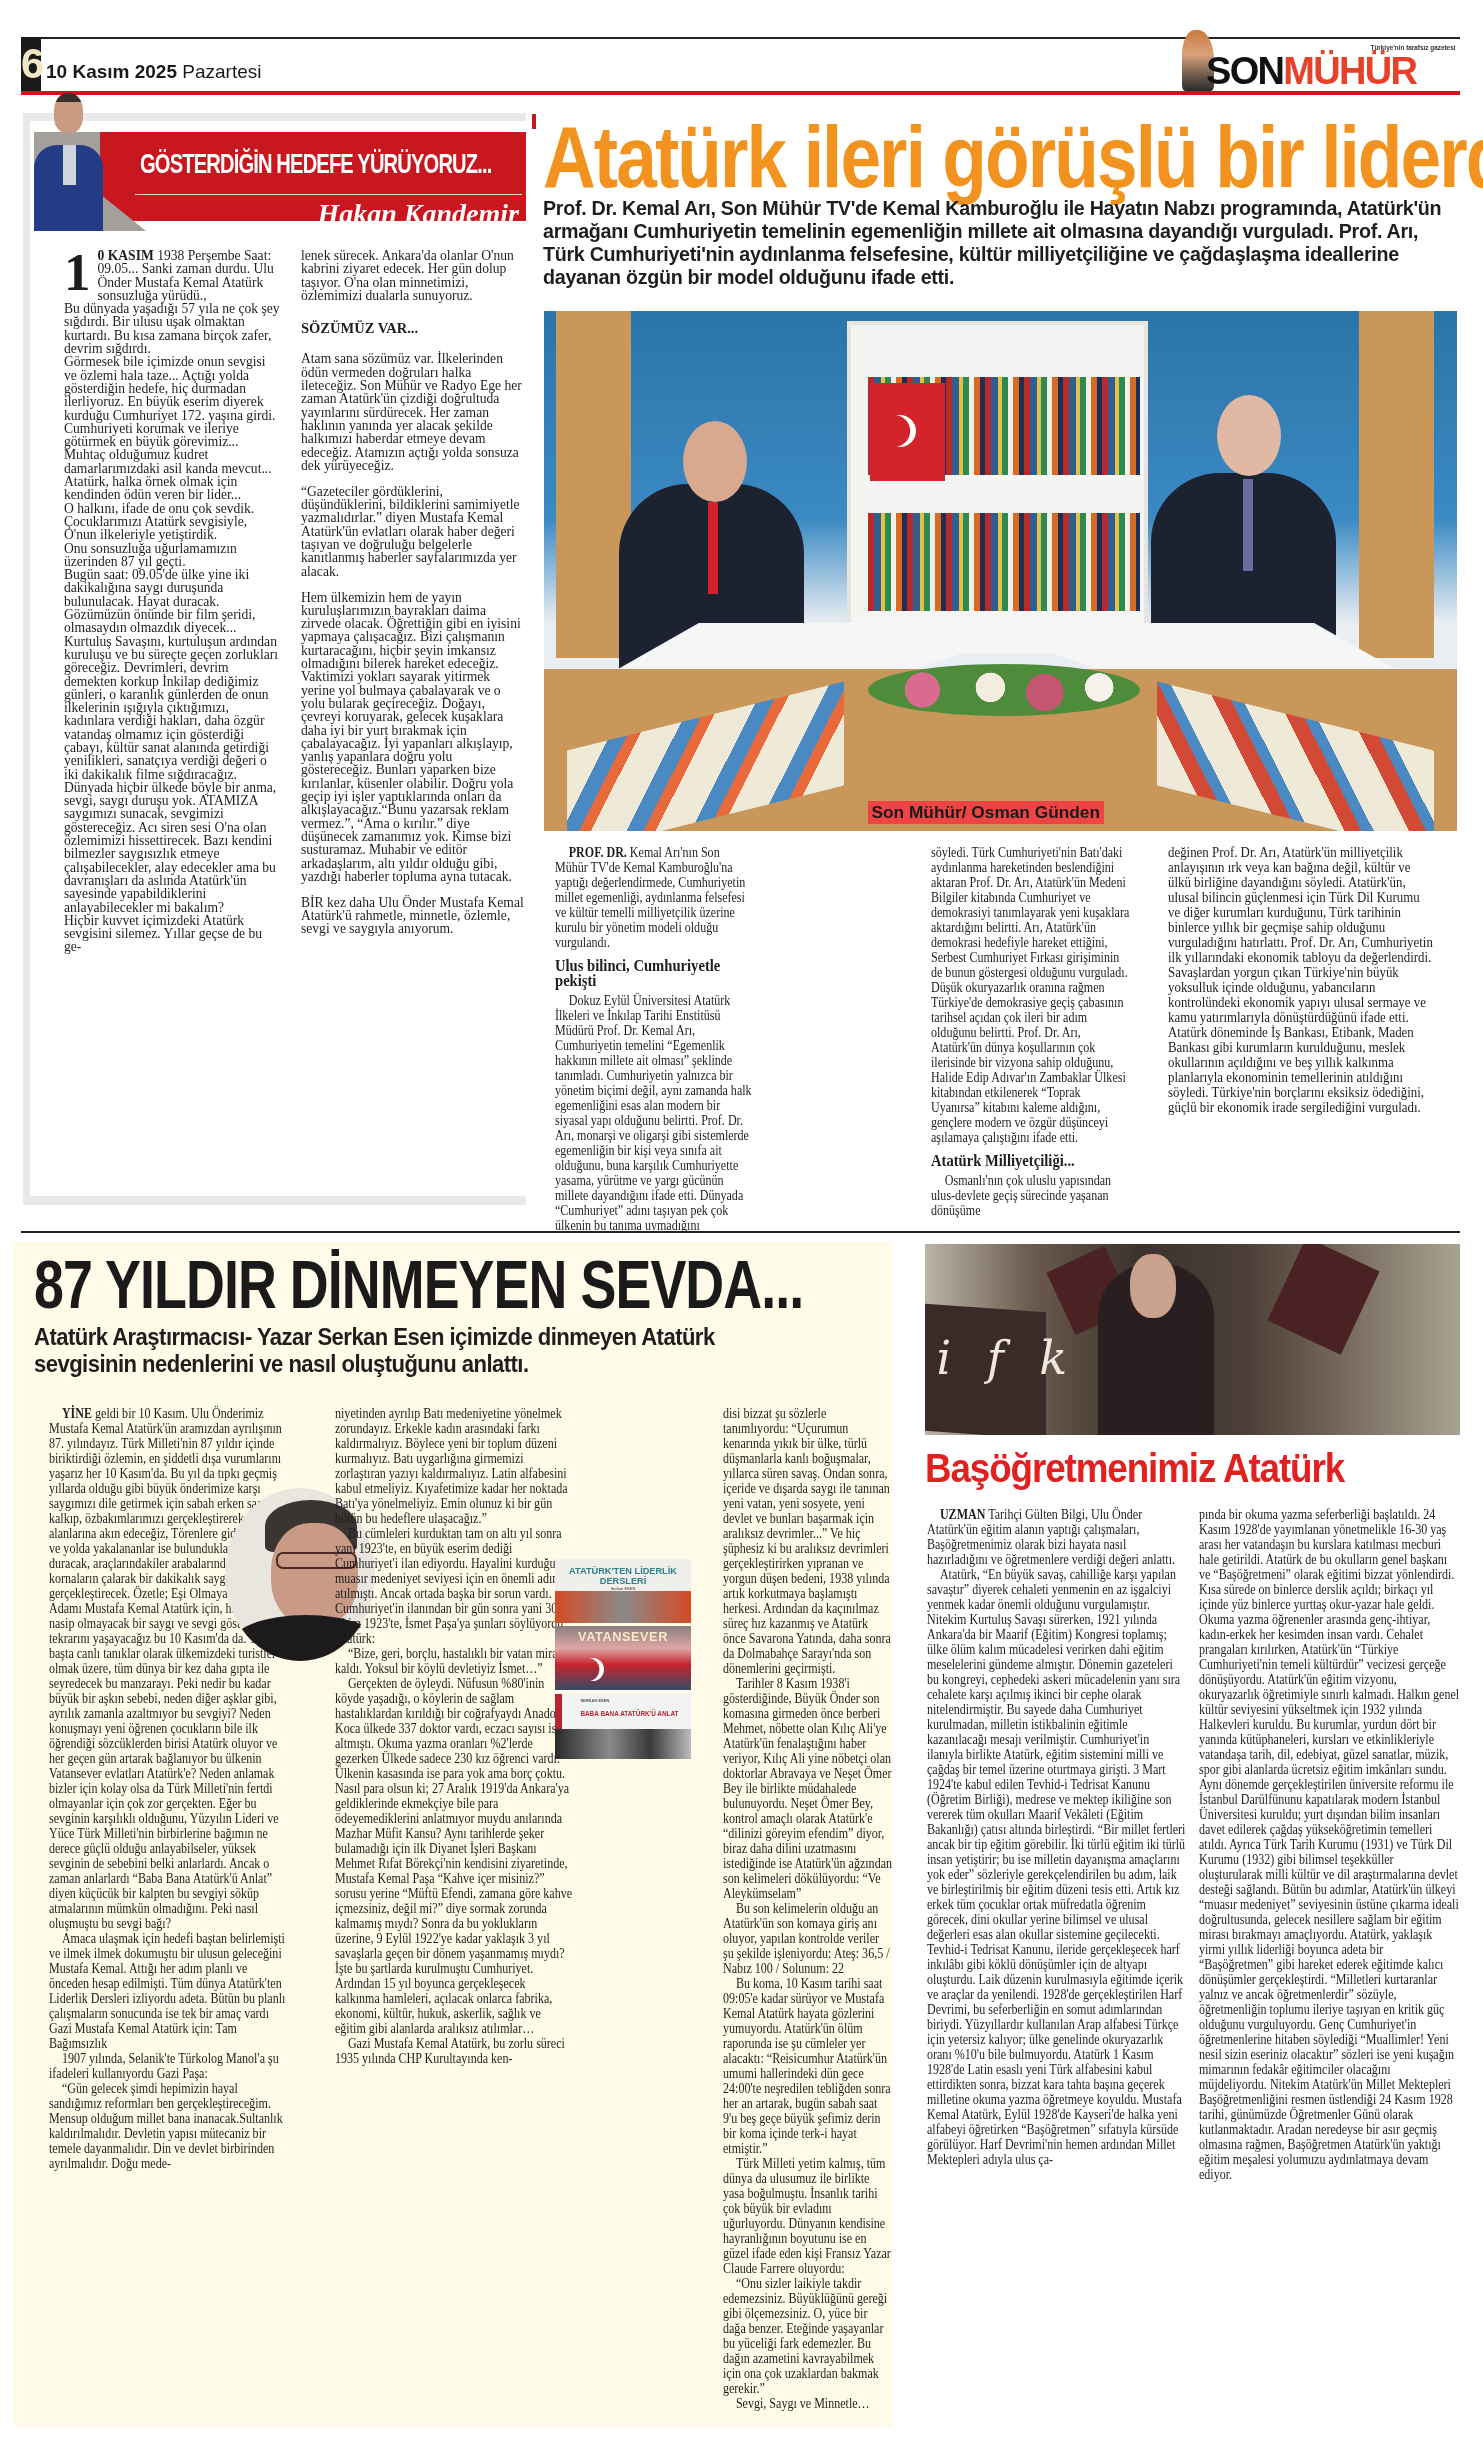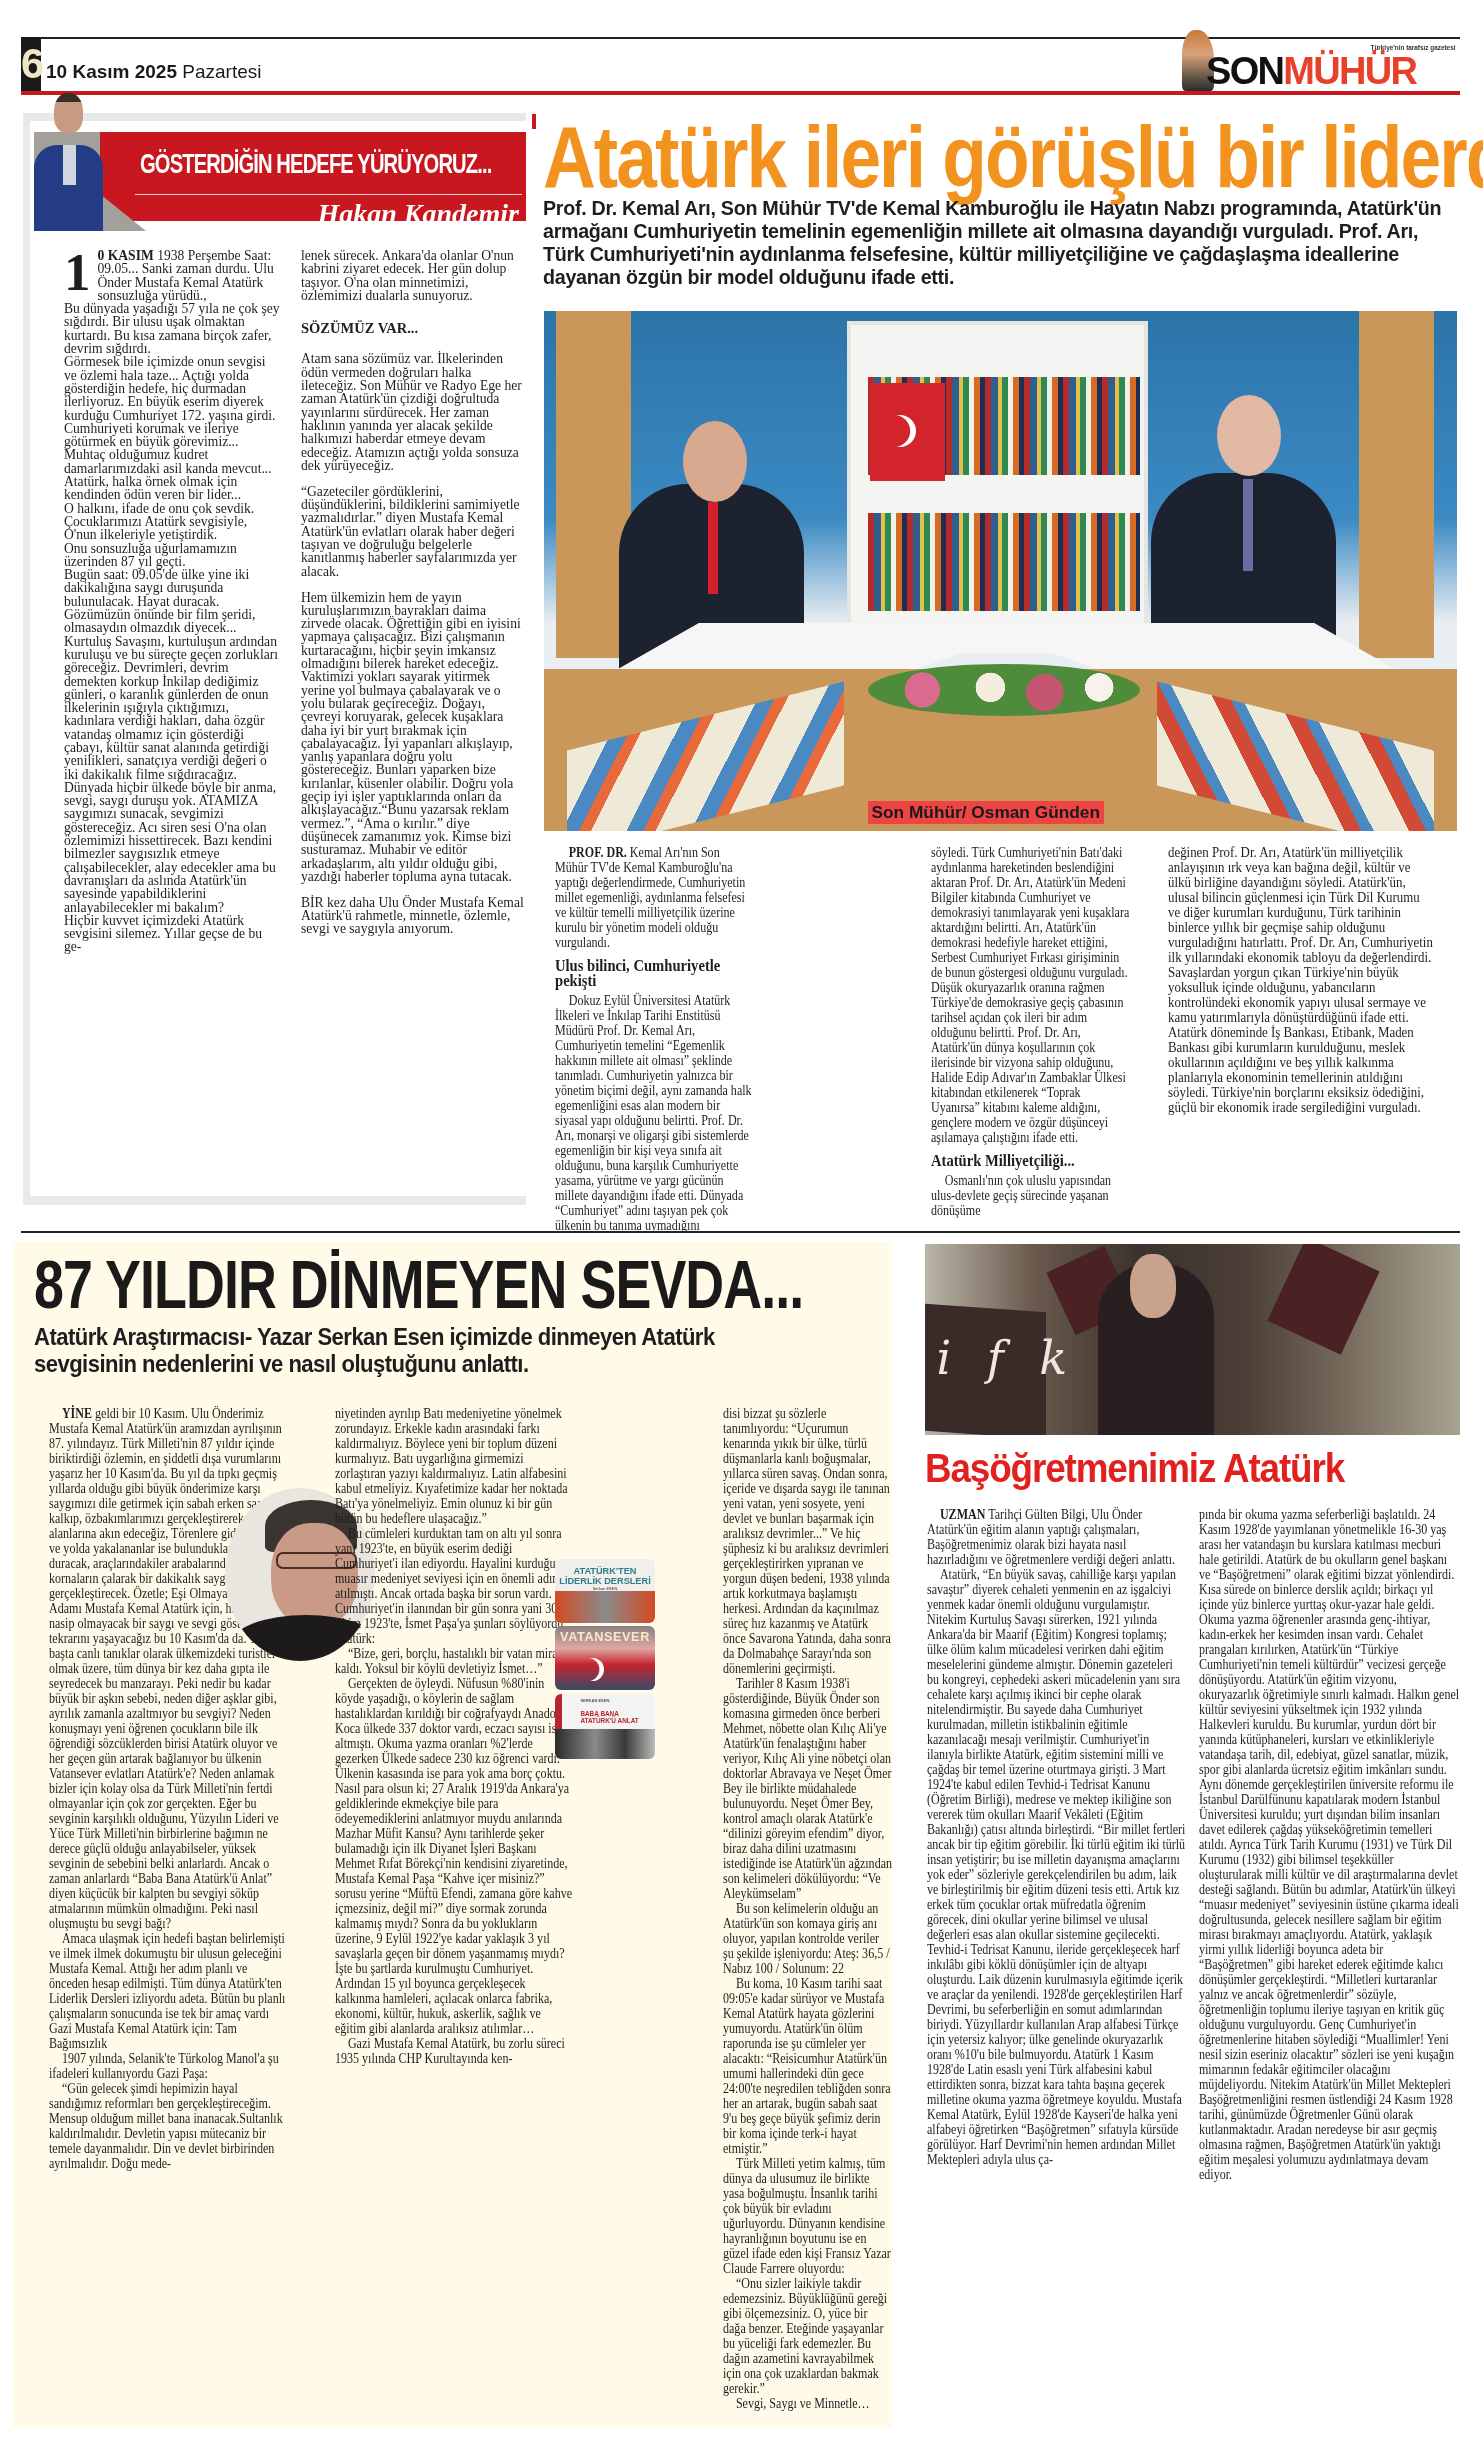--- a/index.html
+++ b/index.html
@@ -95,21 +95,21 @@
   .b-a { left: 49px; top: 1406px; width: 277px; }
   .b-b { left: 335px; top: 1406px; width: 277px; }
   .b-c { left: 626px; top: 1406px; width: 272px; }
 
   .portrait { left: 225px; top: 1488px; width: 150px; height: 173px; border-radius: 50%; overflow: hidden; background: #e9e6e0; }
   .portrait .hair { position: absolute; left: 40px; top: 11.6px; width: 92px; height: 52px; border-radius: 50% 50% 10% 10%; background: #3b3532; }
   .portrait .face { position: absolute; left: 46px; top: 35px; width: 87px; height: 104px; border-radius: 45%; background: #c99a86; }
   .portrait .glasses { position: absolute; left: 51px; top: 64px; width: 81px; height: 17.3px; border: 2.9px solid #4a2a22; border-radius: 7px; }
   .portrait .suit { position: absolute; left: 5.8px; top: 127px; width: 150px; height: 58px; background: #1c1a1a; border-radius: 50% 50% 0 0; }
 
-  .book { left: 555px; width: 100px; overflow: hidden; border-radius: 6px; }
+  .book { left: 555px; width: 136px; overflow: hidden; }
   .book1 { top: 1559px; height: 64px; background: #f0efeb; }
   .book1 .art { position: absolute; left: 0; top: 32px; width: 100%; height: 32px; background: linear-gradient(90deg, #d44a24, #8a8a8a 50%, #d44a24); }
   .book1 .t { position: absolute; left: 0; right: 0; top: 7px; text-align: center; font-family: "Liberation Sans", sans-serif; font-weight: 700; font-size: 9.2px; line-height: 10.4px; color: #2f7e8c; }
   .book1 .a { position: absolute; left: 0; right: 0; top: 26.6px; text-align: center; font-family: "Liberation Sans", sans-serif; font-size: 4px; color: #333; }
   .book2 { top: 1626px; height: 64px; background: linear-gradient(180deg, #8a7f80 0%, #dfa7a5 35%, #c8242d 60%, #354b66 100%); }
   .book2 .t { position: absolute; left: 0; right: 0; top: 3.5px; text-align: center; font-family: "Liberation Sans", sans-serif; font-weight: 700; font-size: 12.7px; color: #f6eac6; letter-spacing: 0.6px; }
   .book2 .moon { position: absolute; left: 26px; top: 32px; width: 23px; height: 23px; border-radius: 50%; box-shadow: -4.6px 0 0 0 #ffffff inset; }
   .book3 { top: 1694px; height: 65px; background: #f3f3f3; }
   .book3 .strip { position: absolute; left: 0; top: 0; width: 7px; height: 35px; background: #b52630; }
   .book3 .au { position: absolute; left: 25.4px; top: 3.5px; font-family: "Liberation Sans", sans-serif; font-weight: 700; font-size: 4px; color: #555; }

